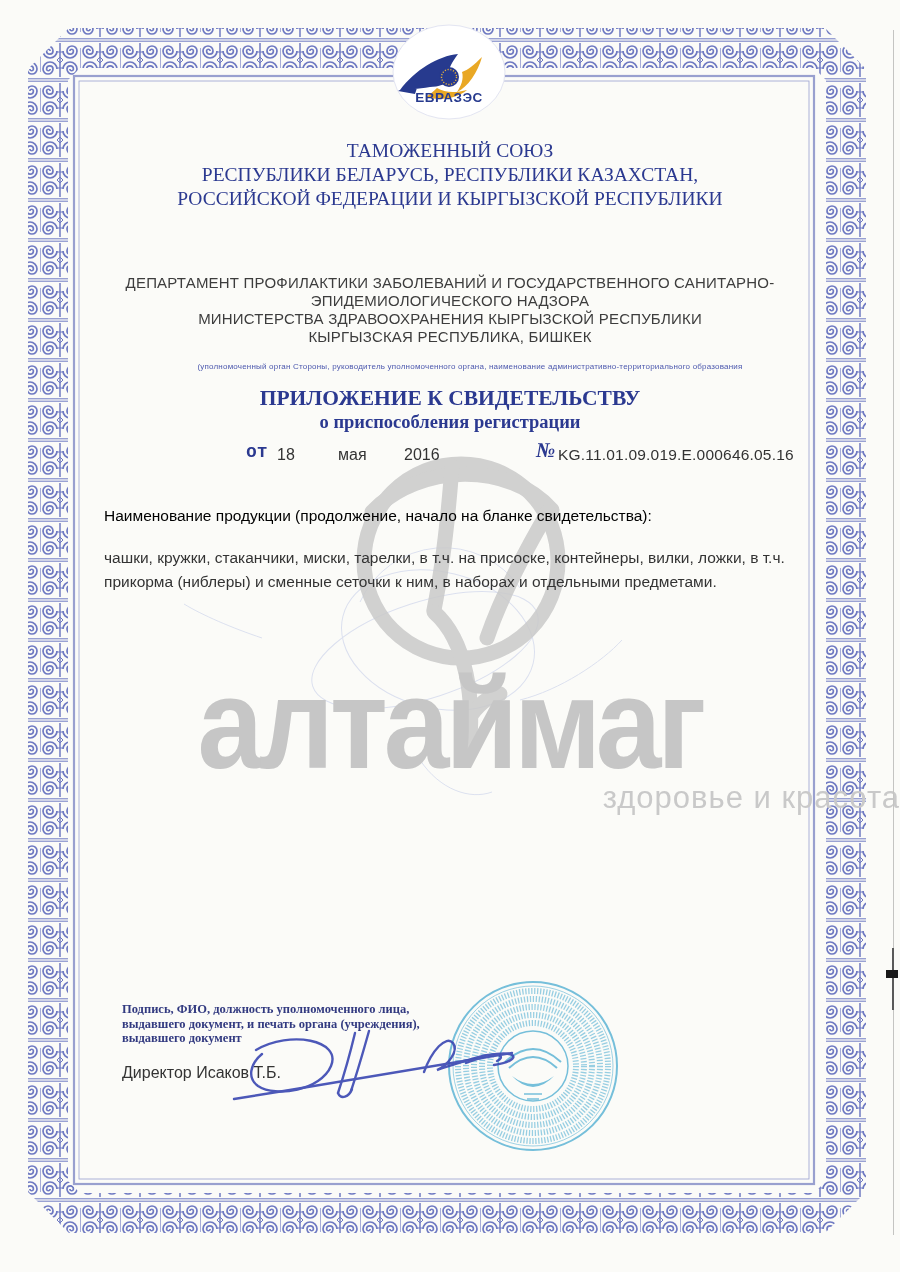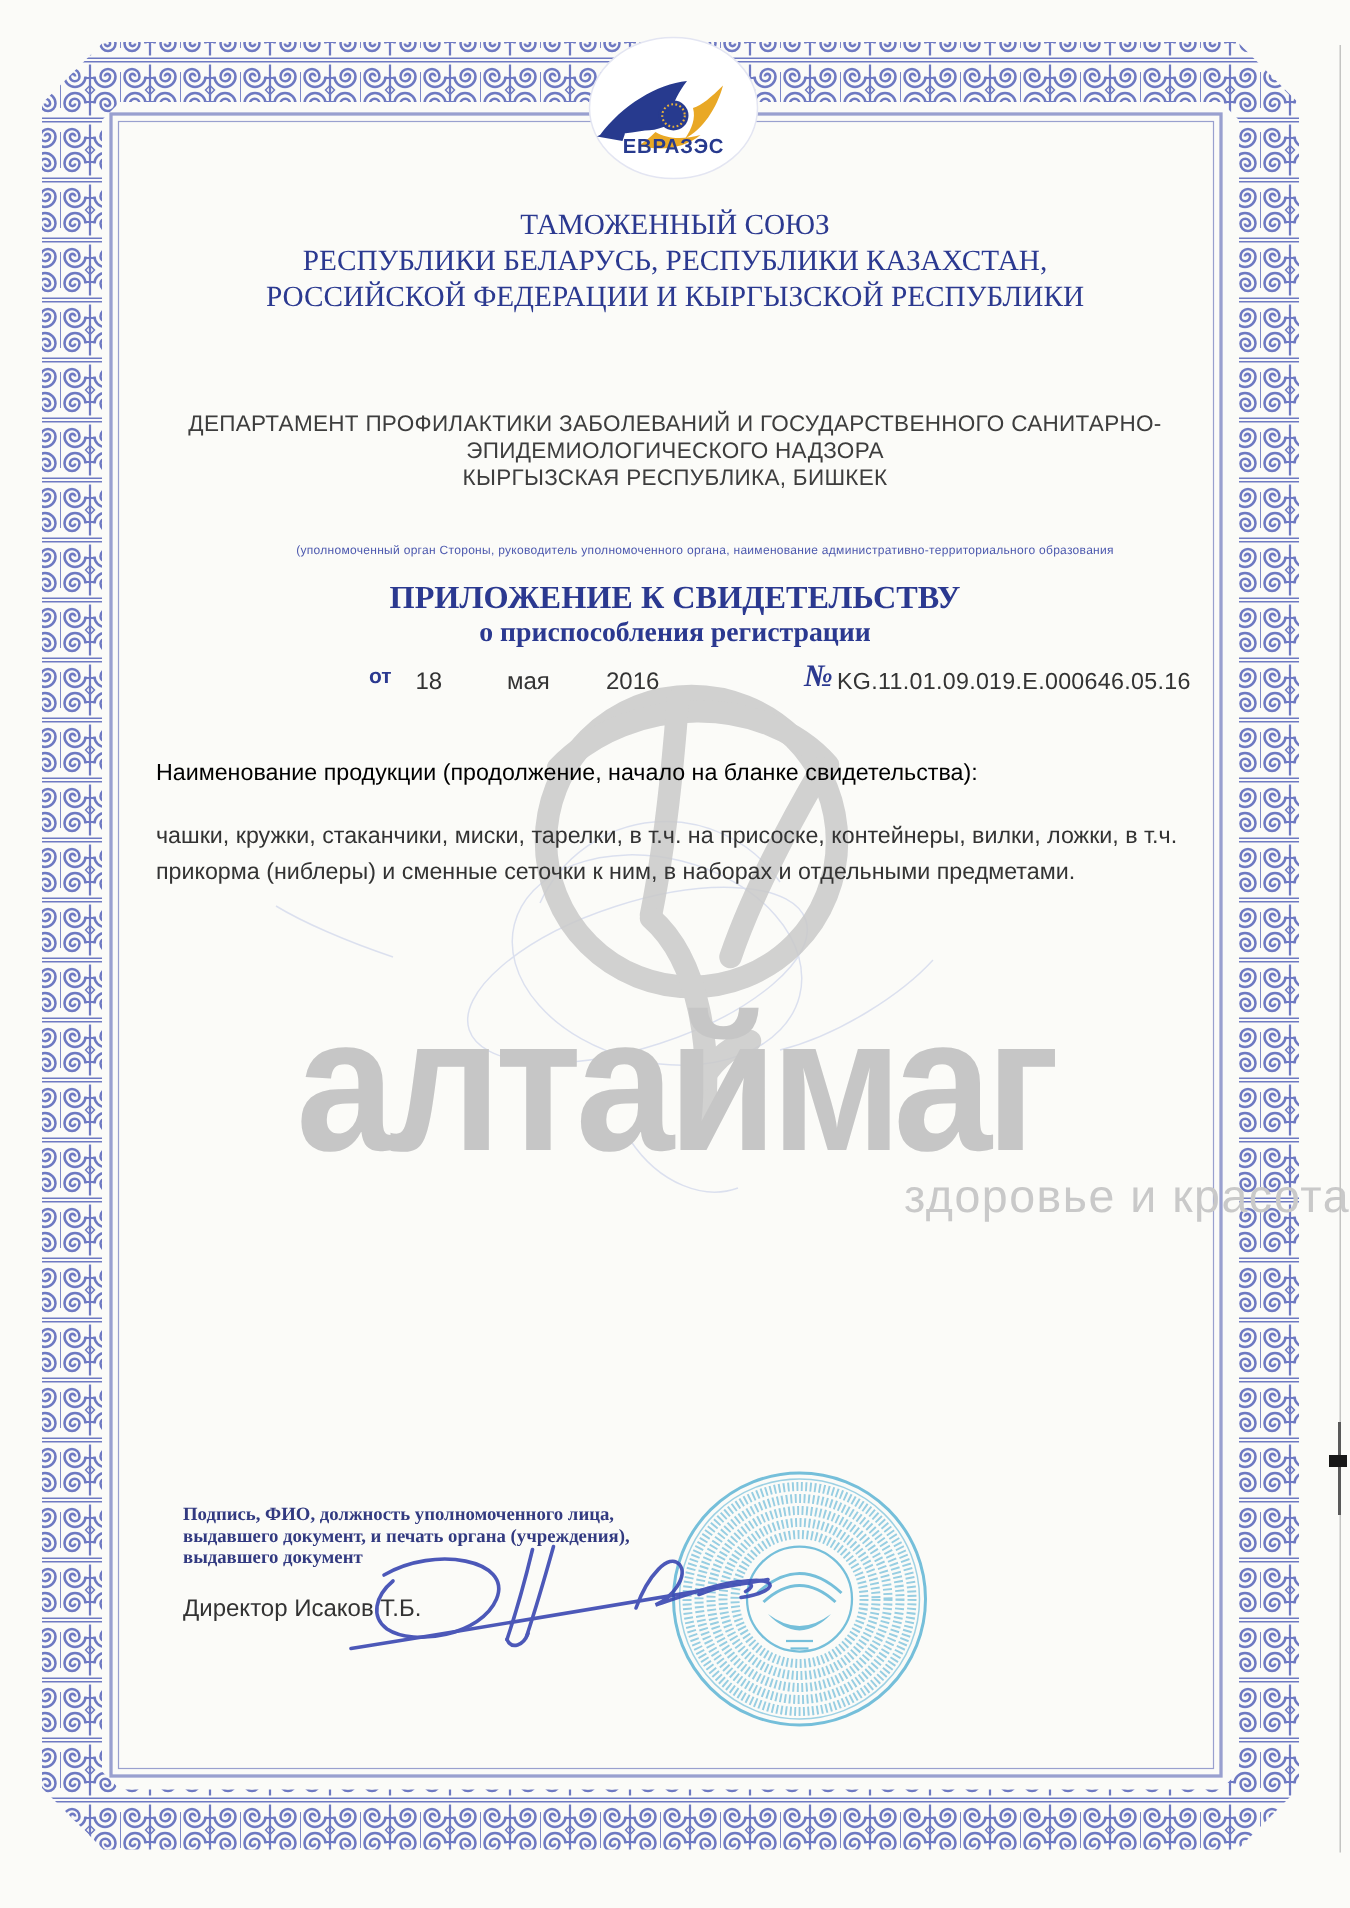--- a/index.html
+++ b/index.html
@@ -11,21 +11,21 @@
   
   .union-header{top:139px;color:#2b3990;font-family:"Liberation Serif",serif;
                 font-weight:normal;font-size:19.5px;line-height:24px;}
   
   .issuer{top:274px;color:#3d3d3d;font-size:15px;line-height:18px;letter-spacing:.2px;}
   .issuer-note{top:362px;color:#4c58ae;font-size:8px;letter-spacing:.2px;margin-left:40px;}
   
   .doc-title-1{top:386px;color:#2b3990;font-family:"Liberation Serif",serif;font-weight:bold;font-size:21.5px;}
   .doc-title-2{top:412px;color:#2b3990;font-family:"Liberation Serif",serif;font-weight:bold;font-size:18.5px;}
   
-  .from-label{left:246px;top:442px;color:#2b3990;font-family:Liberation Sans, sans-serif;font-weight:bold;font-size:14px;}
+  .from-label{left:246px;top:442px;color:#2b3990;font-family:Liberation Mono, monospace;font-weight:bold;font-size:18px;}
   .d-day{left:277px;top:446px;color:#333;font-size:16px;}
   .d-month{left:338px;top:446px;color:#333;font-size:16px;}
   .d-year{left:404px;top:446px;color:#333;font-size:16px;}
   .num-sign{left:536px;top:438px;color:#2b3990;font-family:"Liberation Serif",serif;font-style:italic;font-weight:bold;font-size:21px;}
   .num-value{left:558px;top:446px;color:#333;font-size:15.5px;letter-spacing:.2px;}
   
   .prod-head{left:104px;top:507px;color:#000000;font-weight:normal;font-size:15.5px;}
   .prod-body{left:104px;top:546px;width:700px;color:#333;font-size:15.5px;line-height:24px;}
   
   .wm-brand{top:650px;color:#c6c6c6;font-weight:bold;font-size:118px;letter-spacing:-4px;
@@ -111,20 +111,21 @@
 
 <div class="abs ctr union-header">
   <div>ТАМОЖЕННЫЙ СОЮЗ</div>
   <div>РЕСПУБЛИКИ БЕЛАРУСЬ, РЕСПУБЛИКИ КАЗАХСТАН,</div>
   <div>РОССИЙСКОЙ ФЕДЕРАЦИИ И КЫРГЫЗСКОЙ РЕСПУБЛИКИ</div>
 </div>
 
 <div class="abs ctr issuer">
   <div>ДЕПАРТАМЕНТ ПРОФИЛАКТИКИ ЗАБОЛЕВАНИЙ И ГОСУДАРСТВЕННОГО САНИТАРНО-</div>
   <div>ЭПИДЕМИОЛОГИЧЕСКОГО НАДЗОРА</div>
+  <div>МИНИСТЕРСТВА ЗДРАВООХРАНЕНИЯ КЫРГЫЗСКОЙ РЕСПУБЛИКИ</div>
   <div>КЫРГЫЗСКАЯ РЕСПУБЛИКА, БИШКЕК</div>
 </div>
 
 <div class="abs ctr issuer-note">(уполномоченный орган Стороны, руководитель уполномоченного органа, наименование административно-территориального образования</div>
 
 <div class="abs ctr doc-title-1">ПРИЛОЖЕНИЕ К СВИДЕТЕЛЬСТВУ</div>
 <div class="abs ctr doc-title-2">о приспособления регистрации</div>
 
 <div class="abs from-label">от</div>
 <div class="abs d-day">18</div>

